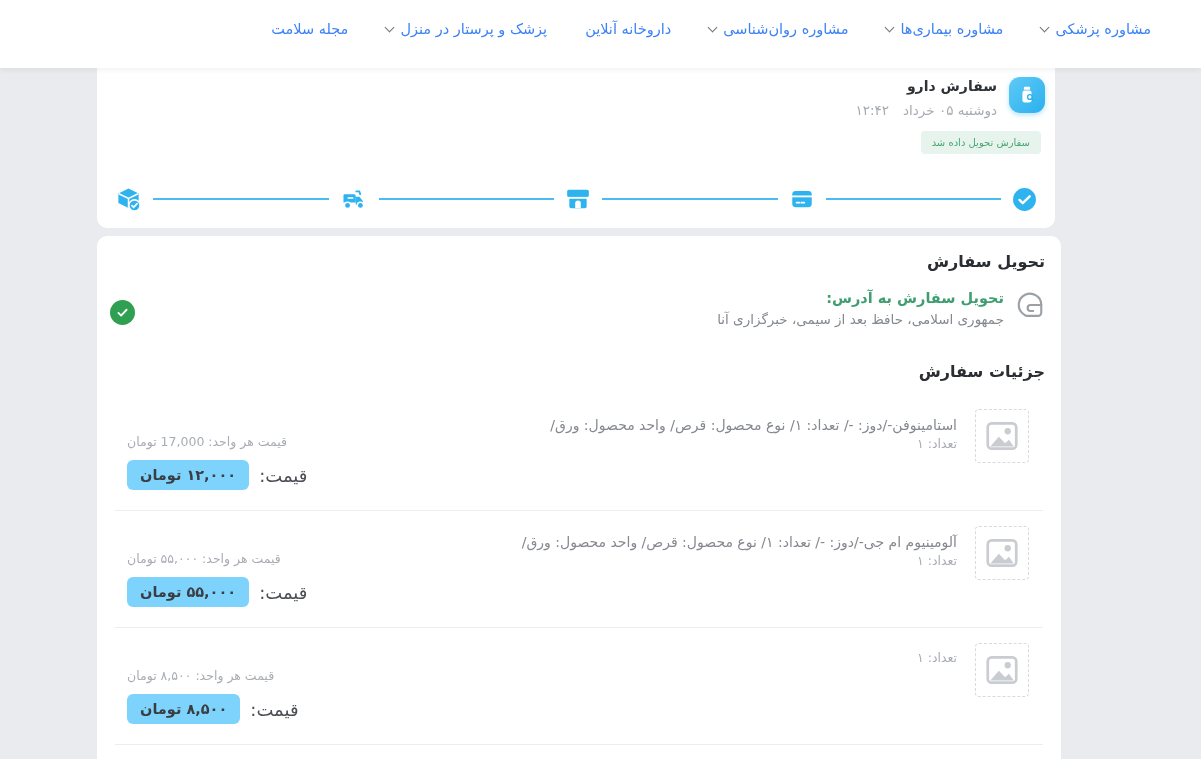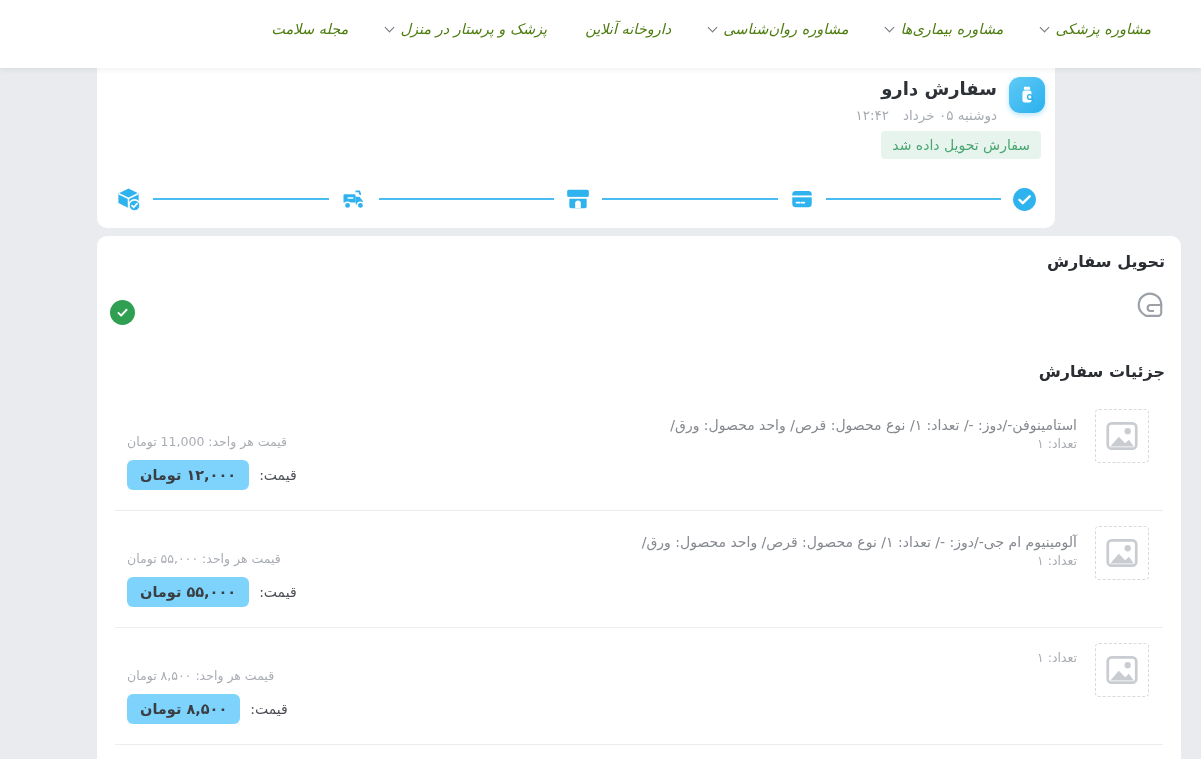--- a/index.html
+++ b/index.html
@@ -14,21 +14,21 @@
   .header {
     position:absolute; top:0; left:0; width:1201px; height:68px;
     background:#ffffff; box-shadow:0 2px 5px rgba(40,50,60,.07); z-index:6;
   }
   .nav {
     position:absolute; top:0; right:50px; height:58px;
     display:flex; align-items:center; gap:38px; direction:rtl;
   }
   .nav-item {
     display:flex; align-items:center; gap:7px;
-    font-size:14.5px; color:#4d7c0f; white-space:nowrap; cursor:pointer;font-style:italic;
+    font-size:14.5px; color:#3b82f6; white-space:nowrap; cursor:pointer;
   }
   .chev {
     width:7px; height:7px; margin-top:-3px;
     border-left:1.7px solid #70757c; border-bottom:1.7px solid #70757c;
     transform:rotate(-45deg);
   }
   
   .card-order {
     position:absolute; top:68px; left:97px; width:958px; height:160px;
     background:#ffffff; border-radius:0 0 10px 10px; z-index:4;
@@ -36,36 +36,36 @@
   .order-head {
     position:absolute; top:9px; right:10px;
     display:flex; direction:rtl; gap:12px; align-items:flex-start;
   }
   .pill-icon {
     width:36px; height:36px; border-radius:11px;
     background:linear-gradient(135deg,#5ecaf6,#2bb0ee);
     display:flex; align-items:center; justify-content:center;
     box-shadow:0 2px 5px rgba(43,176,238,.35);
   }
-  .order-title { font-size:18px; font-weight:700; color:#2e3237; margin-top:1px; text-align:right; }
+  .order-title { font-size:14px; font-weight:700; color:#2e3237; margin-top:1px; text-align:right; }
   .order-date { margin-top:8px; font-size:13.5px; color:#a6abb1; display:flex; direction:rtl; gap:14px; }
   .badge {
     position:absolute; top:63px; right:14px;
     background:#e7f4ed; color:#49a571;
-    font-size:14px; padding:6px 11px; border-radius:4px;
+    font-size:10px; padding:6px 11px; border-radius:4px;
   }
   .progress {
     position:absolute; top:116px; left:18px; right:18px; height:30px;
     display:flex; direction:ltr; align-items:center;
   }
   .p-line { flex:1; height:1.6px; background:#49bdf2; margin:0 11px; }
   .p-step { display:flex; align-items:center; justify-content:center; }
   
   .card-delivery {
-    position:absolute; top:236px; left:97px; width:1084px; height:523px;
+    position:absolute; top:236px; left:97px; width:964px; height:523px;
     background:#ffffff; border-radius:10px 10px 0 0; z-index:4;
   }
   .sec-title { position:absolute; right:16px; font-size:16px; font-weight:700; color:#2a2d32; }
   .t-delivery { top:16px; }
   .t-details  { top:126px; }
   .addr {
     position:absolute; top:54px; right:16px;
     display:flex; direction:rtl; gap:11px; align-items:flex-start;
   }
   .addr-label { color:#3f9e70; font-weight:700; font-size:14.5px; text-align:right; }
@@ -81,21 +81,21 @@
     position:absolute; top:15px; right:14px; width:54px; height:54px;
     background:#fff; border:1px dashed #d8dadd; border-radius:4px;
     display:flex; align-items:center; justify-content:center;
   }
   .info  { position:absolute; top:22px; right:86px; left:296px; direction:rtl; text-align:right; }
   .item-title { font-size:14px; color:#85898f; line-height:1.4; }
   .item-qty   { margin-top:0; font-size:12.5px; color:#a9adb3; }
   .pricing { position:absolute; left:12px; top:40px; direction:rtl; }
   .unit-price { display:block; font-size:12.5px; color:#a9adb3; text-align:left; }
   .price-row { margin-top:11px; display:flex; direction:rtl; align-items:center; gap:10px; justify-content:flex-end; }
-  .price-label { font-size:14px; color:#4b4e54; }
+  .price-label { font-size:18px; color:#4b4e54; }
   .price-box {
     background:#7dd3fc; border-radius:6px; padding:7px 13px;
     font-size:14.5px; color:#3a3d42; font-weight:600;
   }
 </style>
 </head>
 <body>
 
 <div class="header">
   <nav class="nav">
@@ -193,20 +193,24 @@
 </section>
 
 <section class="card-delivery">
   <h2 class="sec-title t-delivery">تحویل سفارش</h2>
 
   <div class="addr">
     <svg width="30" height="30" viewBox="0 0 24 24">
       <path d="M21 12a9 9 0 1 0-14.6 7 l1.8 1.3 a2 2 0 0 0 1.2.4 h9.1 a2.5 2.5 0 0 0 2.5-2.5 Z" fill="none" stroke="#9aa0a6" stroke-width="1.7" stroke-linejoin="round"></path>
       <path d="M21 12 h-8.5 a2.4 2.4 0 0 0 0 4.8 h2" fill="none" stroke="#9aa0a6" stroke-width="1.7" stroke-linecap="round"></path>
     </svg>
+    <div>
+      <div class="addr-label">تحویل سفارش به آدرس:</div>
+      <div class="addr-text">جمهوری اسلامی، حافظ بعد از سیمی، خبرگزاری آنا</div>
+    </div>
   </div>
 
   <div class="done-check">
     <svg width="15" height="15" viewBox="0 0 24 24">
       <path d="M5.5 12.6 l4.3 4.3 L18.5 7.6" stroke="#ffffff" stroke-width="3" fill="none" stroke-linecap="round" stroke-linejoin="round"></path>
     </svg>
   </div>
 
   <h2 class="sec-title t-details">جزئیات سفارش</h2>
 
@@ -218,21 +222,21 @@
           <rect x="3" y="4" width="18" height="16" rx="2.5" fill="none" stroke="#c9ccd1" stroke-width="1.7"></rect>
           <circle cx="15.6" cy="9" r="2" fill="#c9ccd1"></circle>
           <path d="M4.6 18.6 L10 12.4 L14 16.6 L16.4 14.4 L19.4 18.6 Z" fill="#c9ccd1"></path>
         </svg>
       </div>
       <div class="info">
         <div class="item-title">استامینوفن-/دوز: -/ تعداد: ۱/ نوع محصول: قرص/ واحد محصول: ورق/</div>
         <div class="item-qty">تعداد: ۱</div>
       </div>
       <div class="pricing">
-        <span class="unit-price">قیمت هر واحد: 11,000 تومان</span>
+        <span class="unit-price">قیمت هر واحد: 17,000 تومان</span>
         <div class="price-row">
           <span class="price-label">قیمت:</span>
           <span class="price-box">۱۲,۰۰۰ تومان</span>
         </div>
       </div>
     </div>
 
     <div class="item">
       <div class="thumb">
         <svg width="38" height="38" viewBox="0 0 24 24">

